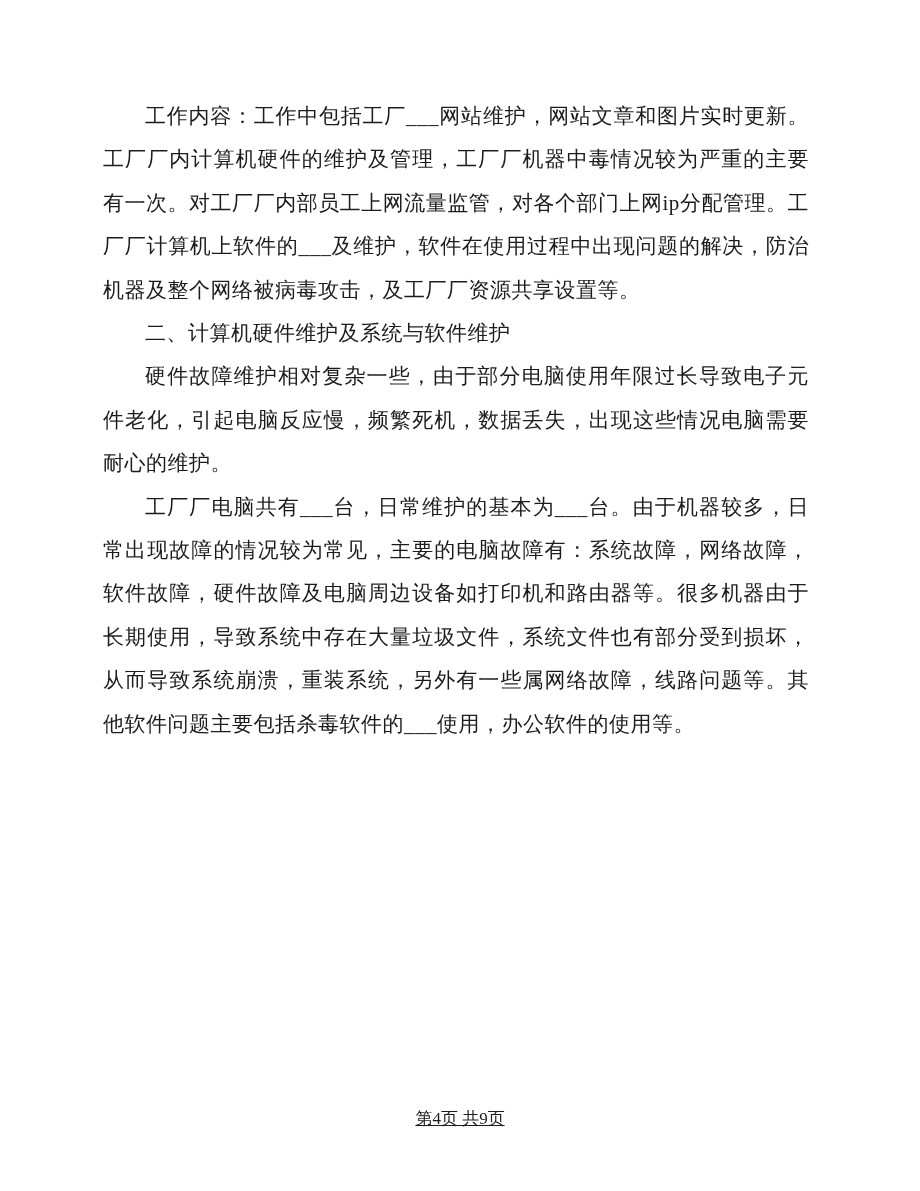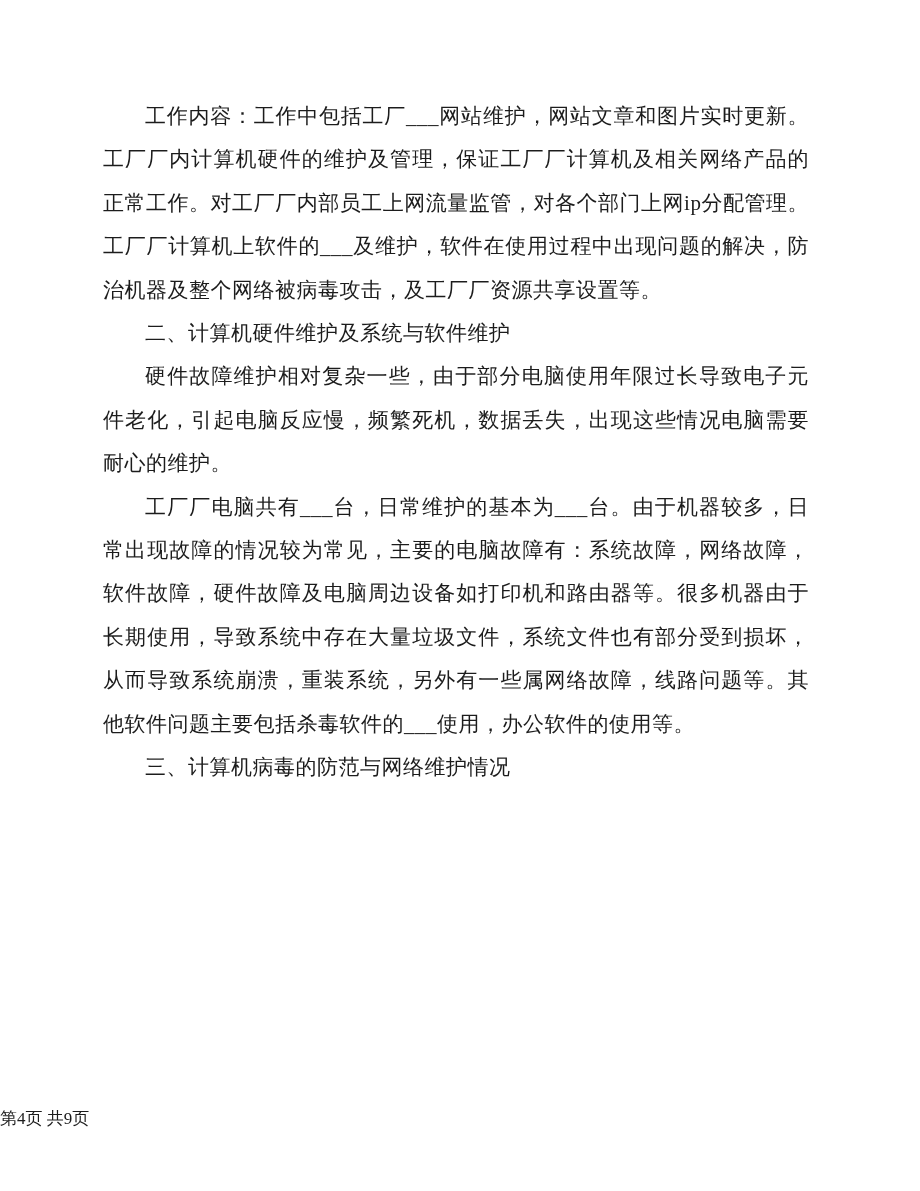--- a/index.html
+++ b/index.html
@@ -40,33 +40,34 @@
     text-indent: 2em;
     font-size: 21px;
     line-height: 43.4px;
     font-weight: normal;
   }
   .footer {
     position: absolute;
     top: 1108px;
     left: 0;
     width: 920px;
+    text-align: center;
     font-size: 17px;
     line-height: 22px;
     color: #1c1c1c;
+    text-decoration: underline;
   }
 </style>
 </head>
 <body>
 
 <div class="page">
   <main class="content">
-    <p class="para">工作内容：工作中包括工厂___网站维护，网站文章和图片实时更新。工厂厂内计算机硬件的维护及管理，保证工厂厂计算机及相关网络产品的正常工作。对工厂厂内部员工上网流量监管，对各个部门上网ip分配管理。工厂厂计算机上软件的___及维护，软件在使用过程中出现问题的解决，防治机器及整个网络被病毒攻击，及工厂厂资源共享设置等。</p>
+    <p class="para">工作内容：工作中包括工厂___网站维护，网站文章和图片实时更新。工厂厂内计算机硬件的维护及管理，工厂厂机器中毒情况较为严重的主要有一次。对工厂厂内部员工上网流量监管，对各个部门上网ip分配管理。工厂厂计算机上软件的___及维护，软件在使用过程中出现问题的解决，防治机器及整个网络被病毒攻击，及工厂厂资源共享设置等。</p>
     <h2 class="heading">二、计算机硬件维护及系统与软件维护</h2>
     <p class="para">硬件故障维护相对复杂一些，由于部分电脑使用年限过长导致电子元件老化，引起电脑反应慢，频繁死机，数据丢失，出现这些情况电脑需要耐心的维护。</p>
     <p class="para">工厂厂电脑共有___台，日常维护的基本为___台。由于机器较多，日常出现故障的情况较为常见，主要的电脑故障有：系统故障，网络故障，软件故障，硬件故障及电脑周边设备如打印机和路由器等。很多机器由于长期使用，导致系统中存在大量垃圾文件，系统文件也有部分受到损坏，从而导致系统崩溃，重装系统，另外有一些属网络故障，线路问题等。其他软件问题主要包括杀毒软件的___使用，办公软件的使用等。</p>
-    <h2 class="heading">三、计算机病毒的防范与网络维护情况</h2>
   </main>
 
   <footer class="footer">
     <span>第4页 共9页</span>
   </footer>
 </div>
 
 </body></html>

